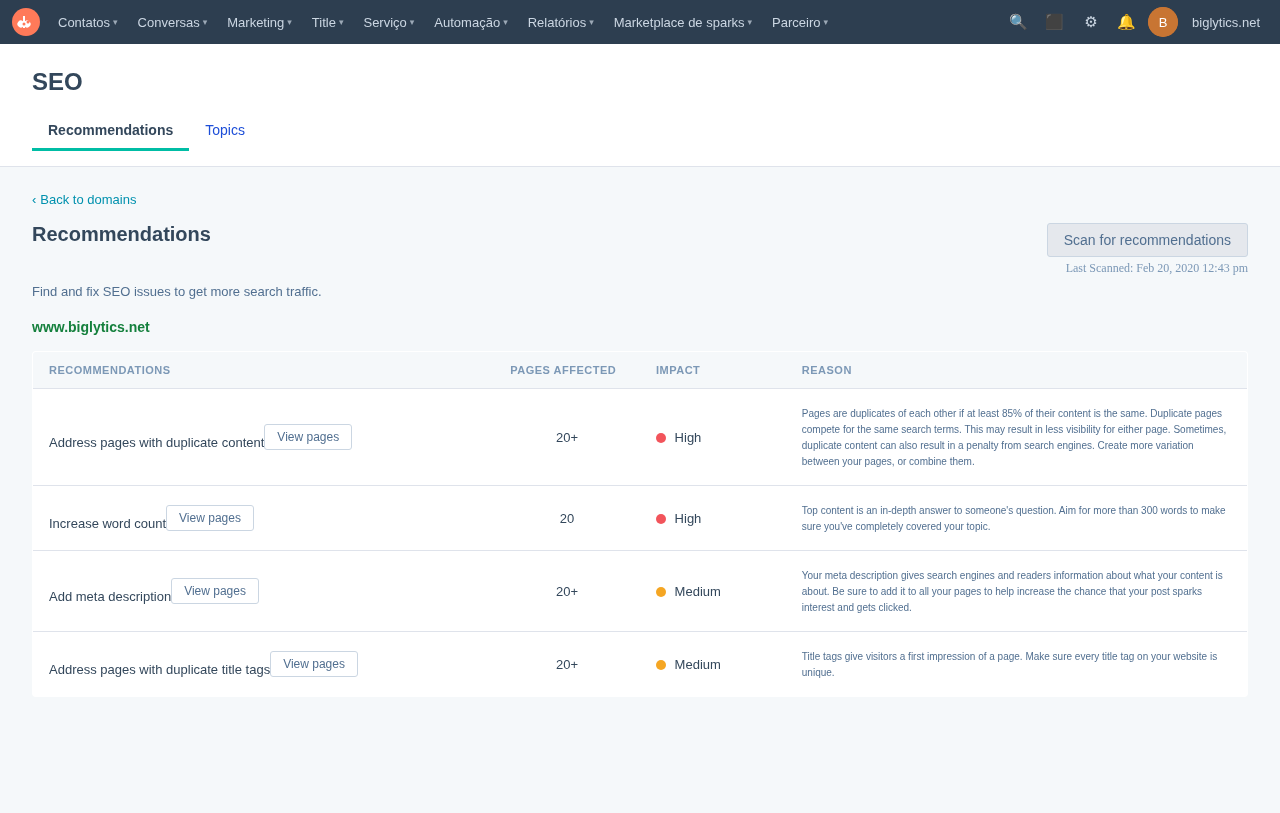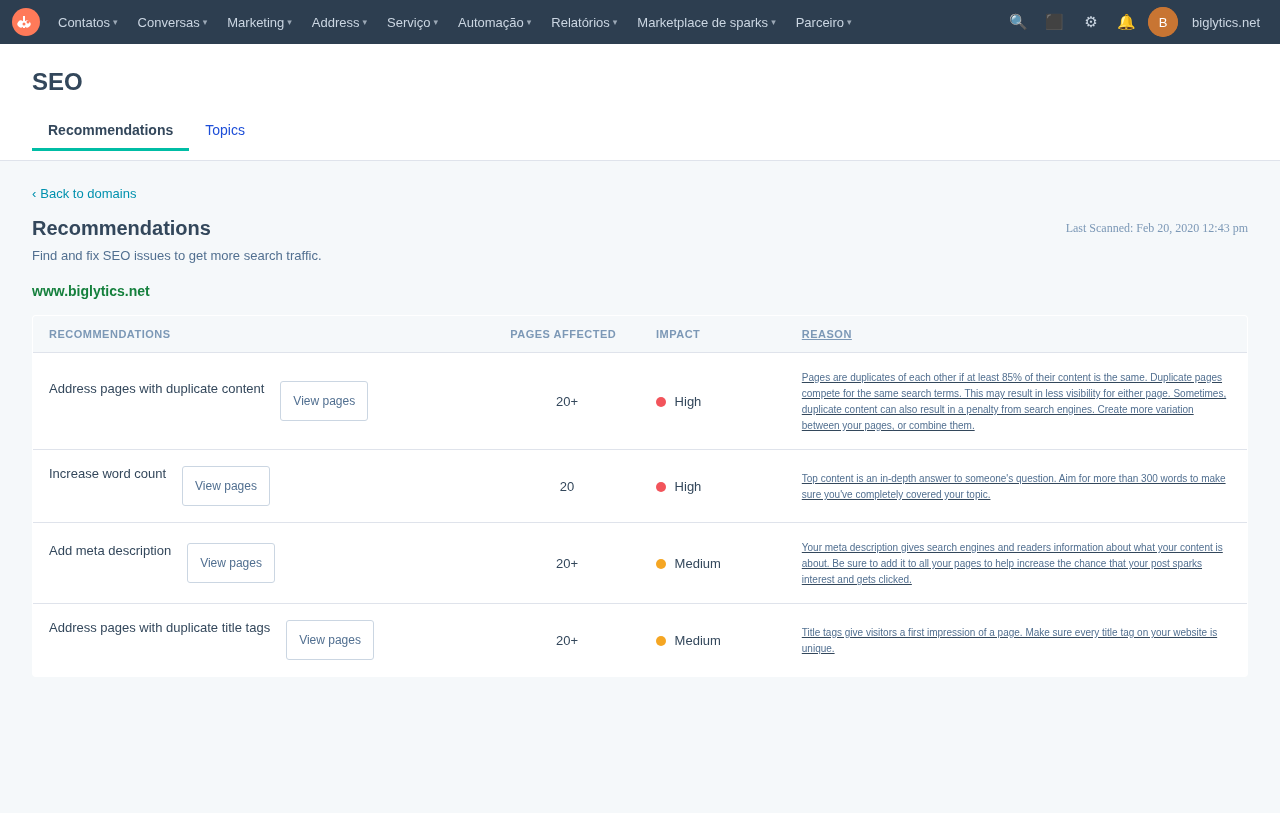--- a/index.html
+++ b/index.html
@@ -66,21 +66,21 @@
 
     
     .page-wrap {
       margin-top: 44px;
       background: #fff;
       min-height: calc(100vh - 44px);
     }
 
     
     .page-header {
-      padding: 24px 32px 10px 32px;
+      padding: 24px 32px 16px 32px;
       background: #fff;
       border-bottom: 1px solid #dfe3eb;
     }
     .page-title {
       font-size: 24px;
       font-weight: 600;
       color: #33475b;
       margin-bottom: 16px;
     }
     .tabs {
@@ -190,27 +190,27 @@
       vertical-align: middle;
       border-bottom: 1px solid #dfe3eb;
       color: #33475b;
       font-size: 13px;
     }
     .rec-table tr:last-child td { border-bottom: none; }
 
     .col-rec { width: 38%; }
     .col-pages { width: 12%; text-align: center; }
     .col-impact { width: 12%; }
-    .col-reason { width: 38%; text-decoration: underline; }
+    .col-reason { width: 38%; }
 
     .view-pages-btn {
       background: #fff;
       border: 1px solid #cbd6e2;
       border-radius: 3px;
-      padding: 12px 12px;
+      padding: 5px 12px;
       font-size: 12px;
       color: #516f90;
       cursor: pointer;
       white-space: nowrap;
     }
 
     .impact-dot {
       display: inline-block;
       width: 10px; height: 10px;
       border-radius: 50%;
@@ -238,22 +238,21 @@
       line-height: 1.5;
     }
 
     .rec-name {
       font-size: 13px;
       color: #33475b;
     }
 
     .td-rec-inner {
       display: flex;
-      align-items: flex-start;
-      gap: 16px;
+      align-items: flex-end;
     }
 
     .td-pages-inner {
       text-align: center;
     }
   </style>
 </head>
 <body>
 
 <nav class="topnav">
@@ -270,21 +269,21 @@
   </div>
   <div class="nav-item">
     <span>Conversas</span>
     <span class="chevron">▾</span>
   </div>
   <div class="nav-item">
     <span>Marketing</span>
     <span class="chevron">▾</span>
   </div>
   <div class="nav-item">
-    <span>Address</span>
+    <span>Title</span>
     <span class="chevron">▾</span>
   </div>
   <div class="nav-item">
     <span>Serviço</span>
     <span class="chevron">▾</span>
   </div>
   <div class="nav-item">
     <span>Automação</span>
     <span class="chevron">▾</span>
   </div>
@@ -337,20 +336,21 @@
       <span>‹</span>
       <span>Back to domains</span>
     </a>
 
     
     <div class="rec-header-row">
       <div>
         <h2 class="rec-title">Recommendations</h2>
       </div>
       <div style="text-align:right;">
+        <button class="scan-btn">Scan for recommendations</button>
         <div class="last-scanned">Last Scanned: Feb 20, 2020 12:43 pm</div>
       </div>
     </div>
 
     <p class="rec-desc">Find and fix SEO issues to get more search traffic.</p>
     <a class="domain-link">www.biglytics.net</a>
 
     
     <table class="rec-table">
       <thead>

